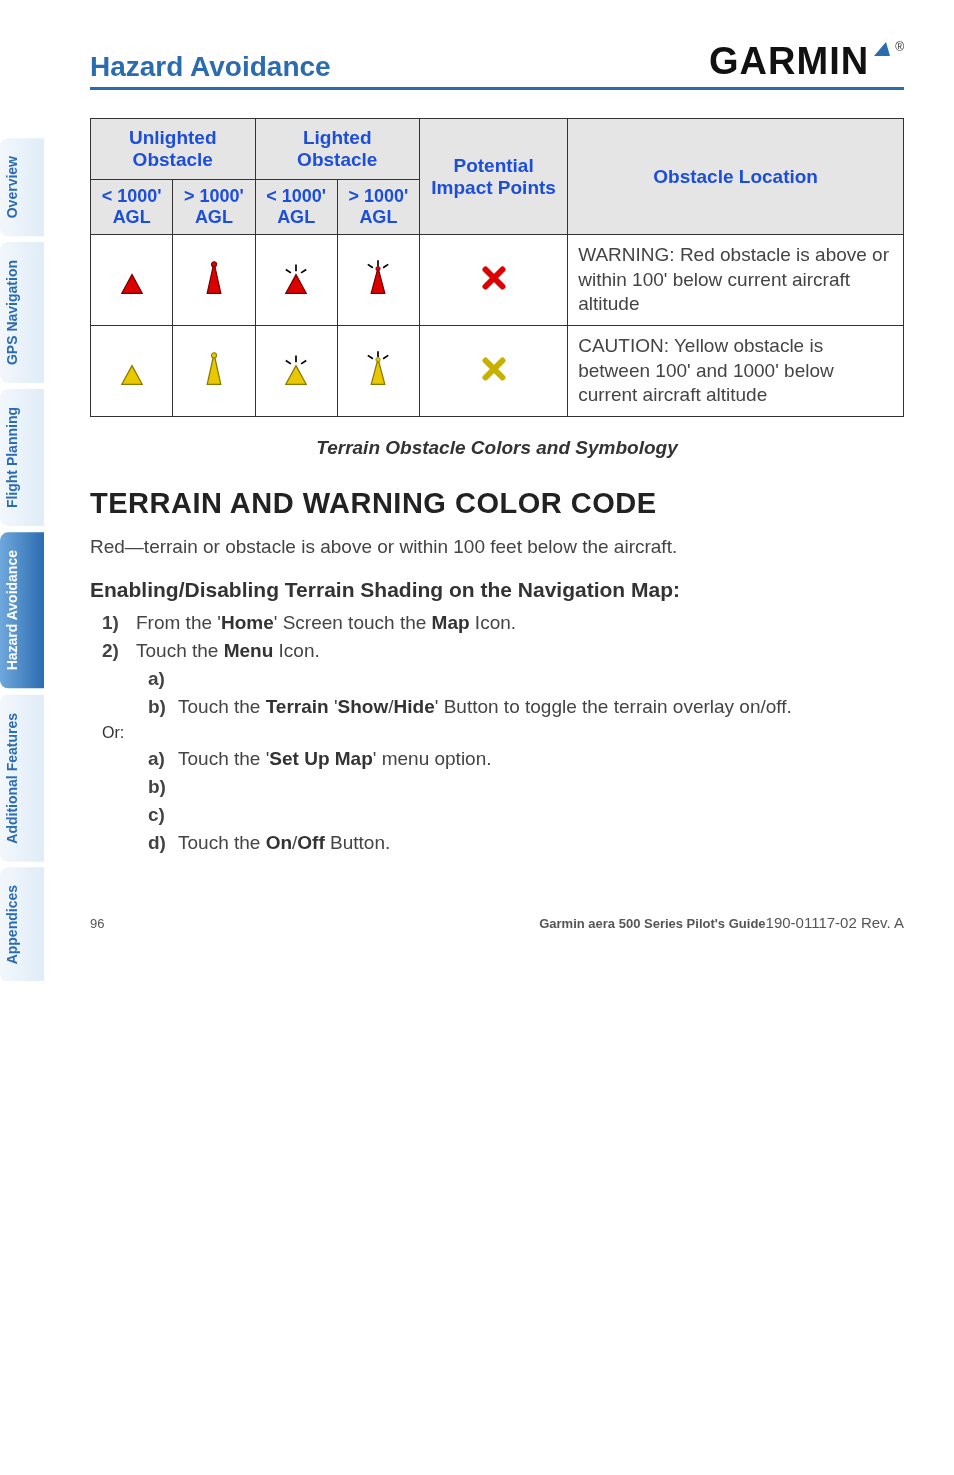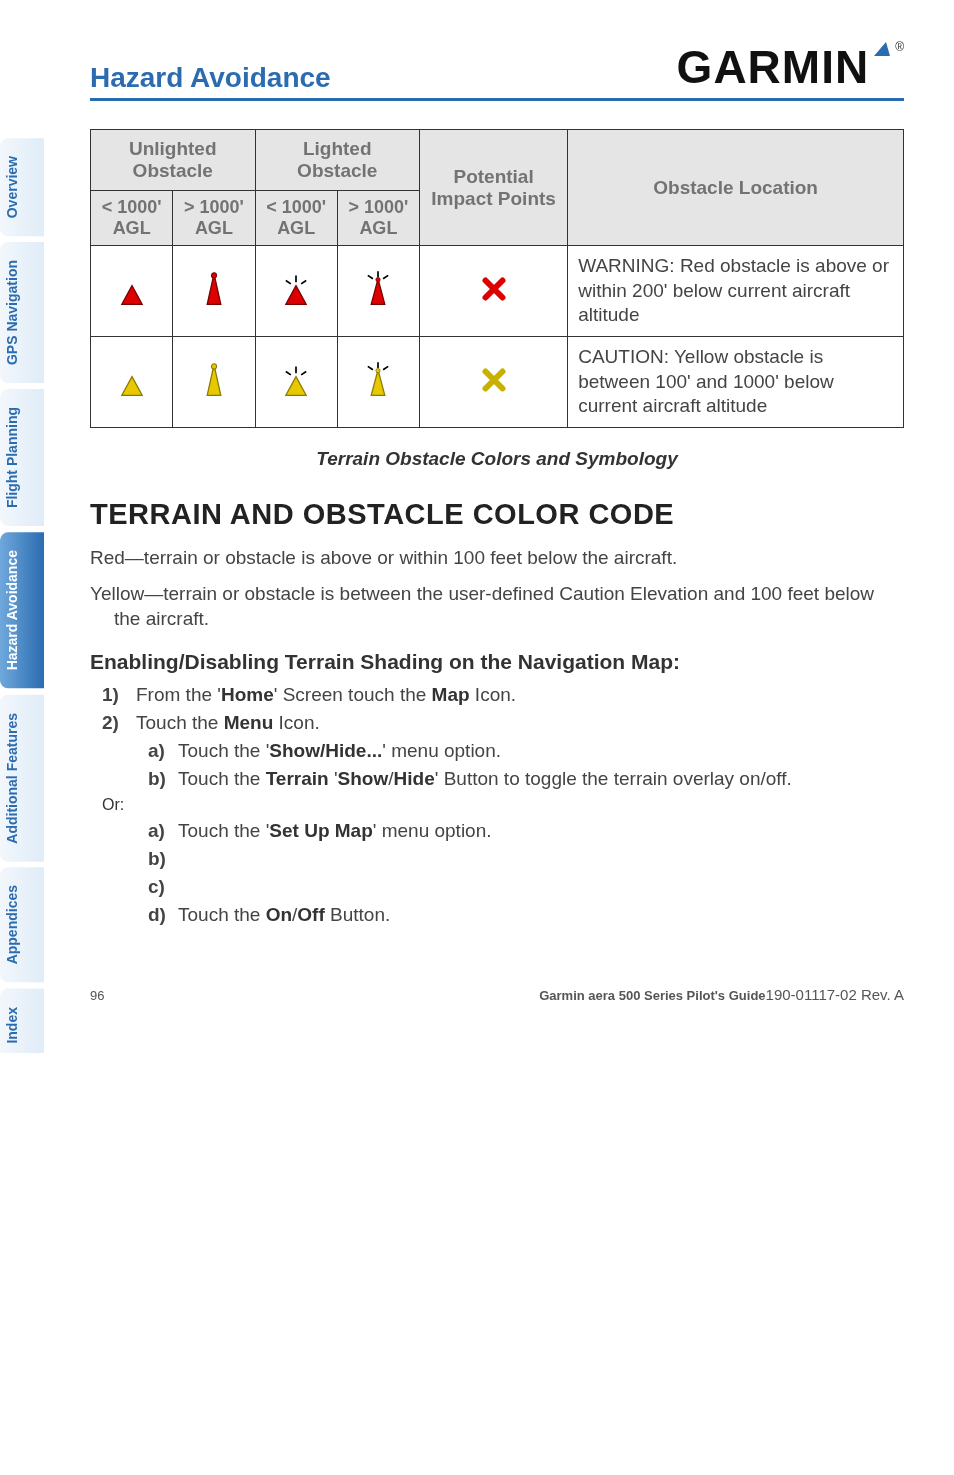--- a/index.html
+++ b/index.html
@@ -10,34 +10,34 @@
     color: #333;
     width: 954px;
     position: relative;
   }
   .page { padding: 40px 50px 50px 90px; }
 
   
   .header { display: flex; justify-content: space-between; align-items: flex-end; border-bottom: 3px solid #2b6cb0; padding-bottom: 4px; margin-bottom: 28px; }
   .header-title { font-size: 28px; font-weight: 700; color: #2b6cb0; }
   .garmin-logo { display: flex; align-items: flex-start; gap: 3px; }
-  .garmin-text { font-size: 46px; font-weight: 800; letter-spacing: 1px; color: #111; }
+  .garmin-text { font-size: 38px; font-weight: 800; letter-spacing: 1px; color: #111; }
   .garmin-tri { display:inline-block; line-height:0; }
   .garmin-dot { font-size: 12px; vertical-align: baseline; }
 
   
   .side-tabs { position: absolute; left: 0; top: 138px; width: 44px; display: flex; flex-direction: column; }
   .tab-item { writing-mode: vertical-rl; transform: rotate(180deg); font-size: 14px; font-weight: 600; color: #2b6cb0; padding: 18px 4px; text-align: center; border-radius: 0 8px 8px 0; margin-bottom: 6px; }
   .tab-item.sel { background: linear-gradient(90deg, #2b6cb0, #6fa8dc); color: #fff; }
   .tab-item.light { background: linear-gradient(90deg, #e0ecf7, #f2f7fc); }
 
   
   table.obstacles { width: 100%; border-collapse: collapse; }
   table.obstacles th, table.obstacles td { border: 1.5px solid #333; padding: 8px 10px; text-align: center; vertical-align: middle; font-size: 19px; }
-  table.obstacles th { background: #e5e5e5; font-weight: 700; color: #737373; }
+  table.obstacles th { background: #e5e5e5; font-weight: 700; color: #1d4ed8; }
   table.obstacles th.group { font-size: 19px; }
   table.obstacles th.sub { font-size: 18px; padding: 6px 8px; }
   table.obstacles td.desc { text-align: left; font-size: 19px; line-height: 1.3; font-weight: 400; color: #444; }
   table.obstacles td.icon-cell { padding: 16px 8px; }
   .icon-svg { width: 34px; height: 38px; }
 
   .caption { text-align: center; font-weight: 700; font-size: 19px; margin: 20px 0 28px; color: #333; font-style: italic; }
 
   h2.section { font-size: 29px; font-weight: 800; color: #222; margin: 10px 0 14px; letter-spacing: 0.5px; }
 
@@ -142,21 +142,21 @@
           </svg>
         </td>
         <td class="icon-cell">
           <svg class="icon-svg" viewBox="0 0 40 44">
             <g stroke="#d00" stroke-width="7" stroke-linecap="round">
                 <line x1="10" y1="12" x2="30" y2="32"></line>
                 <line x1="30" y1="12" x2="10" y2="32"></line>
               </g>
           </svg>
         </td>
-        <td class="desc">WARNING: Red obstacle is above or within 200' below current aircraft altitude</td>
+        <td class="desc">WARNING: Red obstacle is above or within 100' below current aircraft altitude</td>
       </tr>
 
       <tr>
         <td class="icon-cell">
           <svg class="icon-svg" viewBox="0 0 40 44">
             <polygon points="20,18 8,40 32,40" fill="#e8c800" stroke="#8a7a00" stroke-width="1.5"></polygon>
           </svg>
         </td>
         <td class="icon-cell">
           <svg class="icon-svg" viewBox="0 0 40 44">
@@ -193,24 +193,23 @@
               </g>
           </svg>
         </td>
         <td class="desc">CAUTION: Yellow obstacle is between 100' and 1000' below current aircraft altitude</td>
       </tr>
     </tbody>
   </table>
 
   <div class="caption">Terrain Obstacle Colors and Symbology</div>
 
-  <h2 class="section">TERRAIN AND OBSTACLE COLOR CODE</h2>
+  <h2 class="section">TERRAIN AND WARNING COLOR CODE</h2>
 
   <p class="body">Red—terrain or obstacle is above or within 100 feet below the aircraft.</p>
-  <p class="body indent">Yellow—terrain or obstacle is between the user-defined Caution Elevation and 100 feet below the aircraft.</p>
 
   <div class="proc-title">Enabling/Disabling Terrain Shading on the Navigation Map:</div>
 
   <ol class="steps">
     <li>
       <span class="num">1)</span>
       <span>
         <span>From the '</span><b>Home</b><span>' Screen touch the </span><b>Map</b><span> Icon.</span>
       </span>
     </li>
@@ -218,23 +217,20 @@
       <span class="num">2)</span>
       <span>
         <span>Touch the </span><b>Menu</b><span> Icon.</span>
       </span>
     </li>
   </ol>
 
   <ol class="sub">
     <li>
       <span class="num">a)</span>
-      <span>
-        <span>Touch the '</span><b>Show/Hide...</b><span>' menu option.</span>
-      </span>
     </li>
     <li>
       <span class="num">b)</span>
       <span>
         <span>Touch the </span><b>Terrain</b><span> '</span><b>Show</b><span>/</span><b>Hide</b><span>' Button to toggle the terrain overlay on/off.</span>
       </span>
     </li>
   </ol>
 
   <div class="steps" style="margin-left:12px;">

